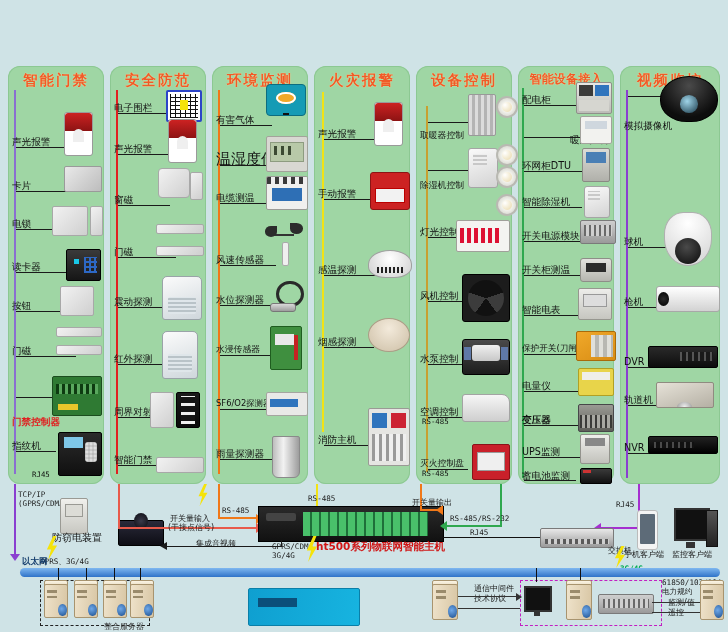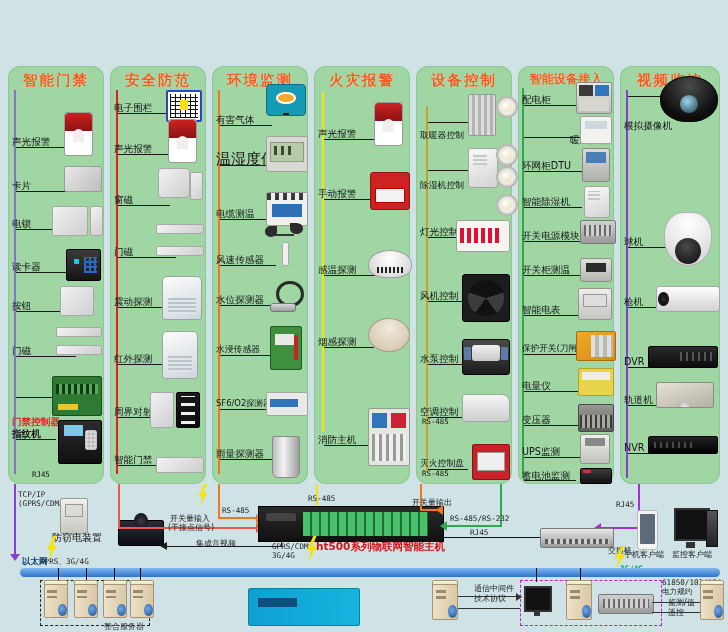--- a/index.html
+++ b/index.html
@@ -368,21 +368,21 @@
       </div>
 
       <div class="item" style="top:318px;height:44px;">
         <div class="lead" style="left:6px;top:13px;width:38px;"></div>
         <div class="dev greenpcb" style="left:42px;top:-8px;width:48px;height:38px;">
             <div class="yel"></div>
           </div>
         <div class="ilabel" style="top:32px;color:#e02020;font-weight:bold;">门禁控制器</div>
       </div>
 
-      <div class="item" style="top:360px;font-weight:bold;">
+      <div class="item" style="top:372px;">
         <div class="ilabel" style="top:2px;">指纹机</div>
         <div class="lead" style="left:6px;top:13px;width:40px;"></div>
         <div class="dev fingerprint" style="left:48px;top:-6px;width:42px;height:42px;">
           <div class="scr"></div>
             <div class="fp"></div>
         </div>
       </div>
 
       <div class="isub" style="top:404px;left:24px;">RJ45</div>
     </div>
@@ -458,21 +458,21 @@
       </div>
 
       <div class="item" style="top:86px;">
         <div class="ilabel" style="top:2px;font-size:15px;">温湿度传感器</div>
         <div class="lead" style="left:6px;top:13px;width:56px;"></div>
         <div class="dev lcdmeter" style="left:52px;top:-16px;width:40px;height:34px;">
             <div class="lcd"></div>
           </div>
       </div>
 
-      <div class="item" style="top:140px;">
+      <div class="item" style="top:124px;">
         <div class="ilabel" style="top:2px;">电缆测温</div>
         <div class="lead" style="left:6px;top:13px;width:48px;"></div>
         <div class="dev breaker" style="left:52px;top:-14px;width:40px;height:32px;"></div>
       </div>
 
       <div class="item" style="top:186px;">
         <div class="ilabel" style="top:2px;">风速传感器</div>
         <div class="lead" style="left:6px;top:13px;width:56px;"></div>
         <div class="dev anem" style="left:50px;top:-32px;width:40px;height:46px;">
           <div class="arm"></div>
@@ -665,21 +665,21 @@
         <div class="dev mccb" style="left:56px;top:-10px;width:38px;height:28px;"></div>
       </div>
 
       <div class="item" style="top:312px;">
         <div class="ilabel" style="top:2px;">电量仪</div>
         <div class="lead" style="left:4px;top:13px;width:56px;"></div>
         <div class="dev pmeter" style="left:58px;top:-10px;width:34px;height:26px;"></div>
       </div>
 
       <div class="item" style="top:346px;">
-        <div class="ilabel" style="top:2px;">变压器</div>
+        <div class="ilabel" style="top:2px;font-weight:bold;">变压器</div>
         <div class="lead" style="left:4px;top:13px;width:56px;"></div>
         <div class="dev transformer" style="left:58px;top:-8px;width:34px;height:26px;"></div>
       </div>
 
       <div class="item" style="top:378px;">
         <div class="ilabel" style="top:2px;">UPS监测</div>
         <div class="lead" style="left:4px;top:13px;width:56px;"></div>
         <div class="dev ups" style="left:60px;top:-10px;width:28px;height:28px;"></div>
       </div>
 

